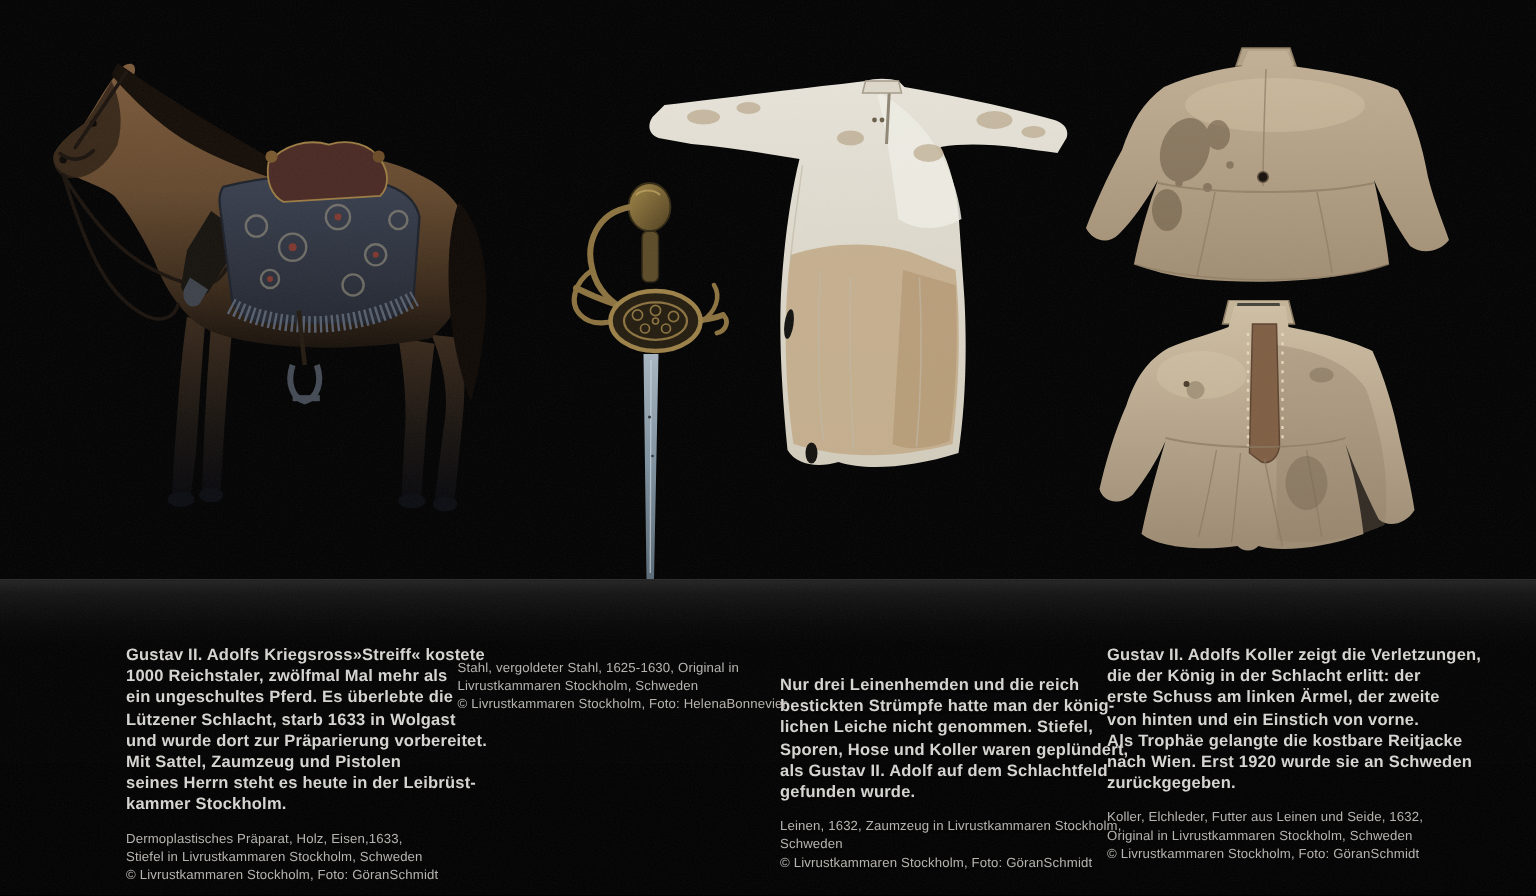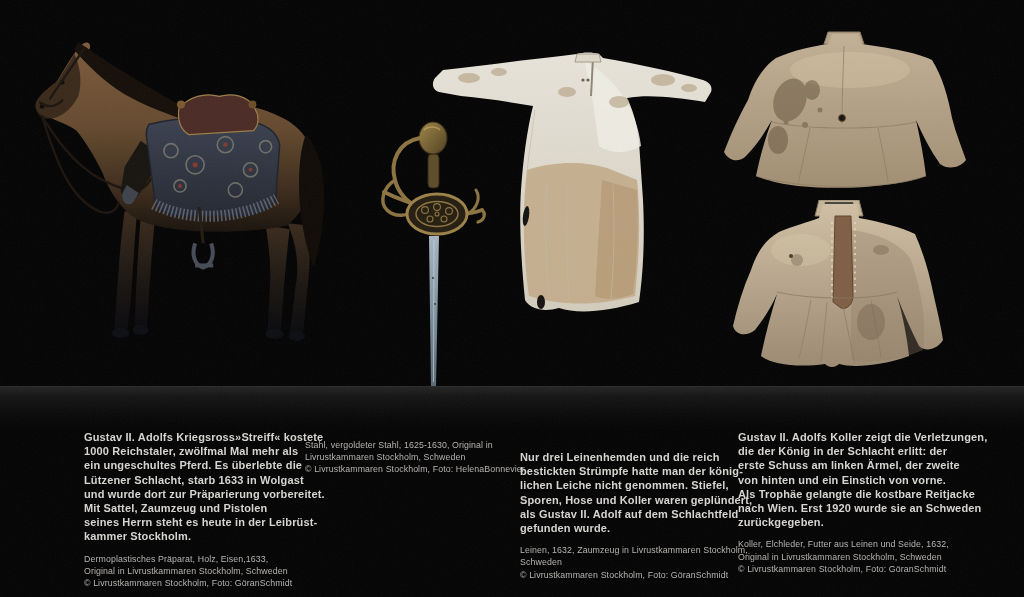--- a/index.html
+++ b/index.html
@@ -271,21 +271,21 @@
   <section class="caption col1">
     <p class="body">Gustav II. Adolfs Kriegsross»Streiff« kostete
 1000 Reichstaler, zwölfmal Mal mehr als
 ein ungeschultes Pferd. Es überlebte die
 Lützener Schlacht, starb 1633 in Wolgast
 und wurde dort zur Präparierung vorbereitet.
 Mit Sattel, Zaumzeug und Pistolen
 seines Herrn steht es heute in der Leibrüst-
 kammer Stockholm.</p>
     <p class="credit">Dermoplastisches Präparat, Holz, Eisen,1633,
-Original in Livrustkammaren Stockholm, Schweden
+Stiefel in Livrustkammaren Stockholm, Schweden
 © Livrustkammaren Stockholm, Foto: GöranSchmidt</p>
   </section>
 
   <section class="caption col2">
     <p class="credit">Stahl, vergoldeter Stahl, 1625-1630, Original in
 Livrustkammaren Stockholm, Schweden
 © Livrustkammaren Stockholm, Foto: HelenaBonnevier</p>
   </section>
 
   <section class="caption col3">

